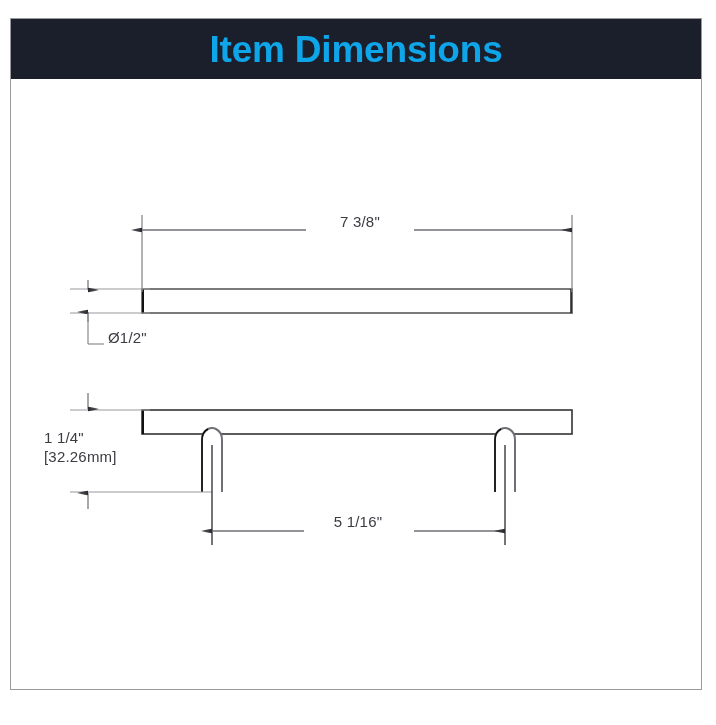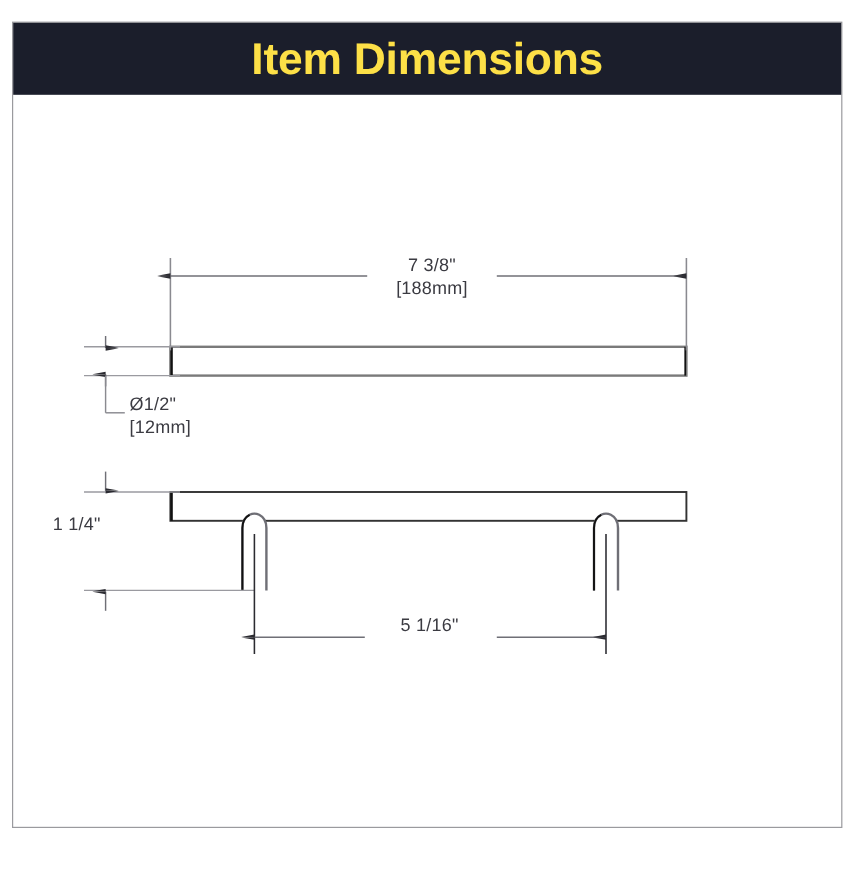--- a/index.html
+++ b/index.html
@@ -41,21 +41,21 @@
     top: 19px;
     width: 690px;
     height: 60px;
     background: #1b1e2b;
     display: flex;
     align-items: center;
     justify-content: center;
     box-sizing: border-box;
   }
   .titlebar .title-text {
-    color: #fde047;
+    color: #0ea5e9;
     font-size: 37px;
     font-weight: bold;
     letter-spacing: -0.2px;
     line-height: 1;
     font-family: "Liberation Sans", sans-serif;
   }
 
   
   .canvas {
     position: absolute;
@@ -188,29 +188,28 @@
       <line x1="212" y1="445" x2="212" y2="545" stroke="#2b2b31" stroke-width="1.3"></line>
       <line x1="505" y1="445" x2="505" y2="545" stroke="#2b2b31" stroke-width="1.3"></line>
 
       <line x1="212" y1="531" x2="304" y2="531" stroke="#6f6f76" stroke-width="1.3" marker-start="url(#arrL)"></line>
       <line x1="414" y1="531" x2="505" y2="531" stroke="#6f6f76" stroke-width="1.3" marker-end="url(#arrR)"></line>
     </g>
   </svg>
 
   <div class="dimlabel center" id="label-length">
     <span class="ln">7 3/8"</span>
-    <span class="ln">[188mm]</span>
   </div>
 
   <div class="dimlabel" id="label-diameter">
     <span class="ln">Ø1/2"</span>
-    <span class="ln">[12mm]</span>
   </div>
 
   <div class="dimlabel" id="label-projection">
     <span class="ln">1 1/4"</span>
+    <span class="ln">[32.26mm]</span>
   </div>
 
   <div class="dimlabel center" id="label-centers">
     <span class="ln">5 1/16"</span>
   </div>
 
 </div>
 
 </body></html>

